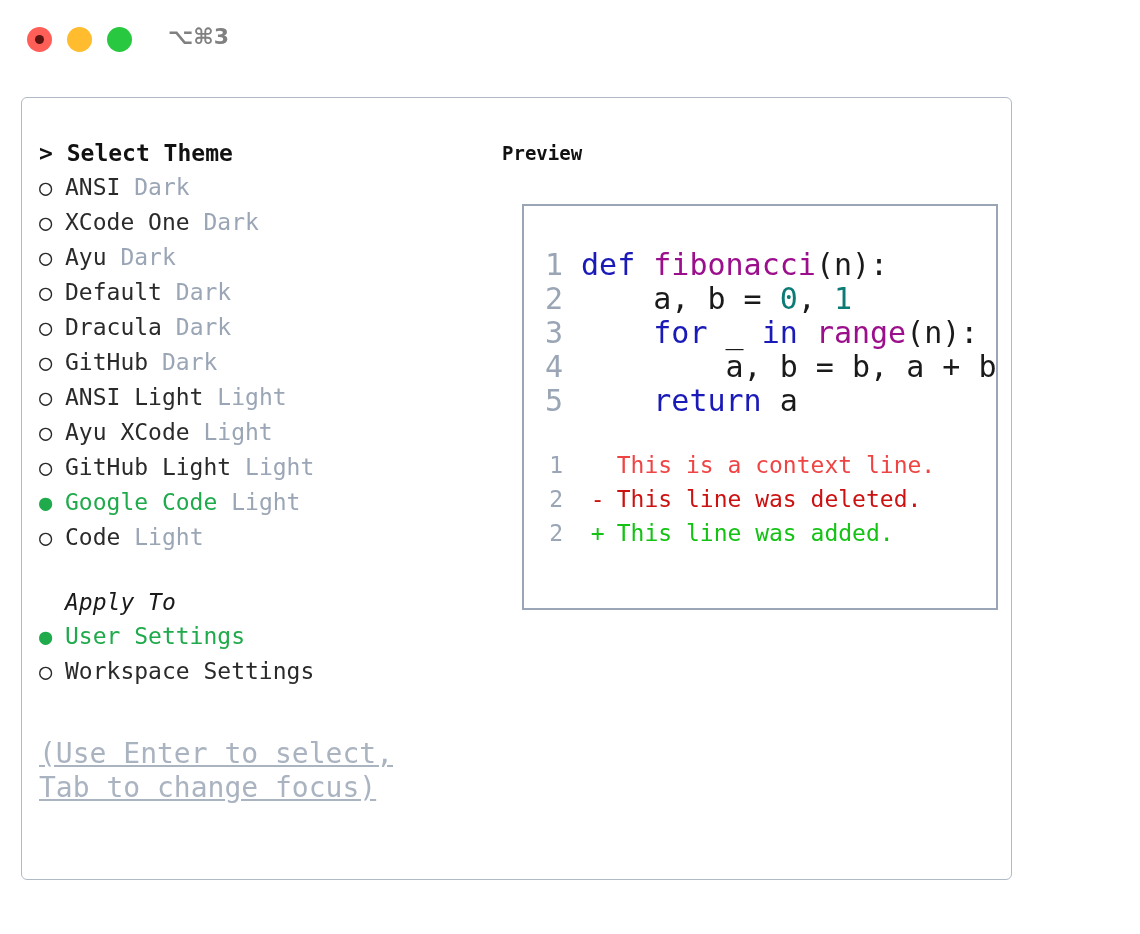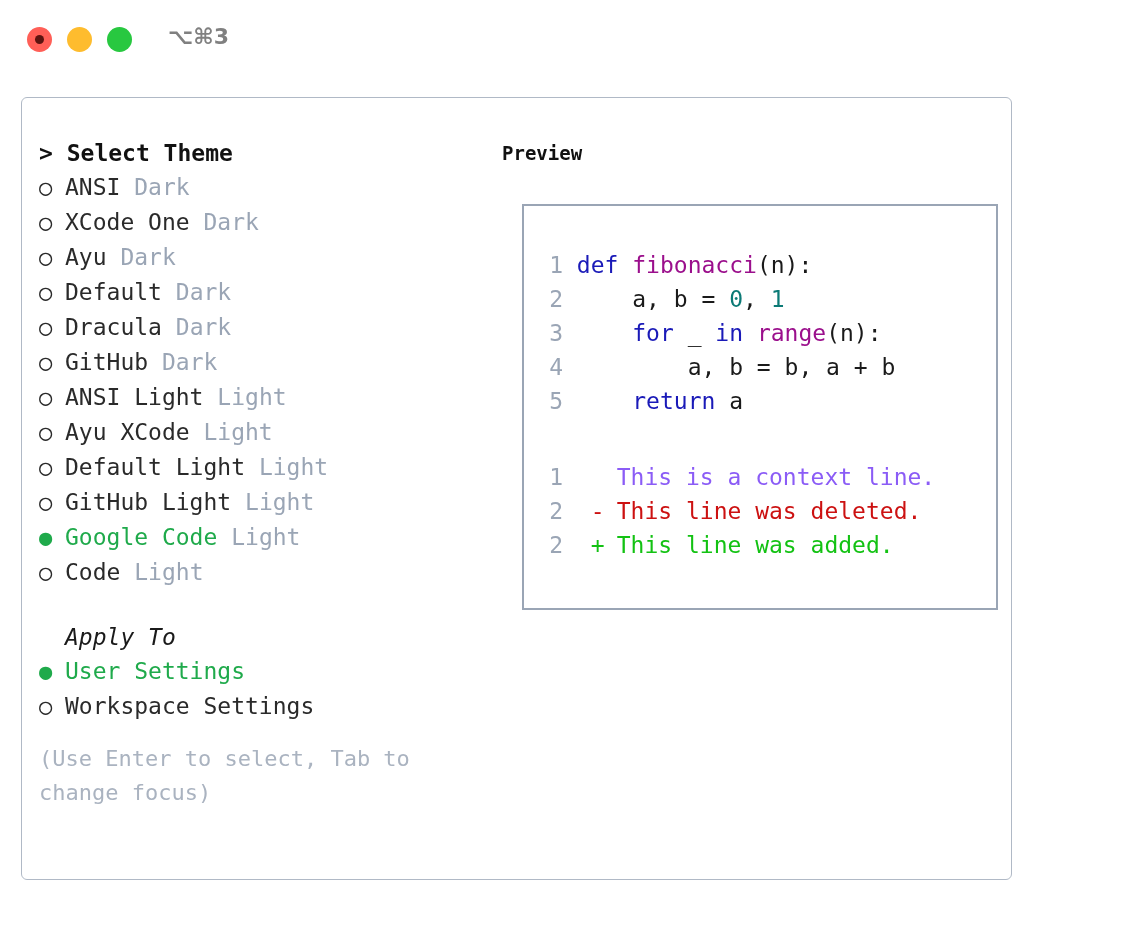--- a/index.html
+++ b/index.html
@@ -120,25 +120,26 @@
     margin-top: 30px;
     font-size: 23px;
     color: #1a1a1a;
     line-height: 34px;
     white-space: pre;
     padding-left: 26px;
     font-style: italic;
   }
 
   #hint {
-    margin-top: 18px;
-    font-size: 22px;
+    margin-top: 48px;
+    font-size: 28px;
     line-height: 34px;
     color: #aab3c0;
     width: 420px;
+    text-decoration: underline;
   }
 
   
   #preview-title {
     font-size: 19px;
     font-weight: bold;
     color: #111111;
     line-height: 34px;
   }
   #preview-box {
@@ -148,21 +149,21 @@
     width: 476px;
     height: 406px;
     border: 2px solid #9aa5b5;
     box-sizing: border-box;
     background: #ffffff;
   }
   #code-area {
     position: absolute;
     left: 13px;
     top: 42px;
-    font-size: 23px;
+    font-size: 30px;
     line-height: 34px;
     white-space: pre;
   }
   .code-line { white-space: pre; }
   .ln {
     display: inline-block;
     width: 26px;
     text-align: right;
     color: #9aa5b5;
   }
@@ -172,21 +173,21 @@
   .tok-plain{ color: #1a1a1a; }
 
   #diff-area {
     position: absolute;
     left: 13px;
     top: 242px;
     font-size: 23px;
     line-height: 34px;
     white-space: pre;
   }
-  .diff-ctx { color: #8b5cf6; margin-top: 12px; }
+  .diff-ctx { color: #ef4444; }
   .diff-del { color: #cc1111; }
   .diff-add { color: #13c213; }
   .diff-mark { display: inline-block; width: 26px; }
 </style>
 </head>
 <body>
 
 <div id="window">
 
   <div id="titlebar">
@@ -203,21 +204,20 @@
       <div class="section-header">&gt; Select Theme</div>
       <div id="theme-list">
           <div class="opt-row"><span class="bullet off">○</span><span class="opt-name norm">ANSI</span> <span class="opt-tag">Dark</span></div>
           <div class="opt-row"><span class="bullet off">○</span><span class="opt-name norm">XCode One</span> <span class="opt-tag">Dark</span></div>
           <div class="opt-row"><span class="bullet off">○</span><span class="opt-name norm">Ayu</span> <span class="opt-tag">Dark</span></div>
           <div class="opt-row"><span class="bullet off">○</span><span class="opt-name norm">Default</span> <span class="opt-tag">Dark</span></div>
           <div class="opt-row"><span class="bullet off">○</span><span class="opt-name norm">Dracula</span> <span class="opt-tag">Dark</span></div>
           <div class="opt-row"><span class="bullet off">○</span><span class="opt-name norm">GitHub</span> <span class="opt-tag">Dark</span></div>
           <div class="opt-row"><span class="bullet off">○</span><span class="opt-name norm">ANSI Light</span> <span class="opt-tag">Light</span></div>
           <div class="opt-row"><span class="bullet off">○</span><span class="opt-name norm">Ayu XCode</span> <span class="opt-tag">Light</span></div>
-          <div class="opt-row"><span class="bullet off">○</span><span class="opt-name norm">Default Light</span> <span class="opt-tag">Light</span></div>
           <div class="opt-row"><span class="bullet off">○</span><span class="opt-name norm">GitHub Light</span> <span class="opt-tag">Light</span></div>
           <div class="opt-row"><span class="bullet on">●</span><span class="opt-name sel">Google Code</span> <span class="opt-tag">Light</span></div>
           <div class="opt-row"><span class="bullet off">○</span><span class="opt-name norm">Code</span> <span class="opt-tag">Light</span></div>
         </div>
 
       <div id="apply-header">Apply To</div>
       <div id="apply-list">
           <div class="opt-row"><span class="bullet on">●</span><span class="opt-name sel">User Settings</span></div>
           <div class="opt-row"><span class="bullet off">○</span><span class="opt-name norm">Workspace Settings</span></div>
         </div>

